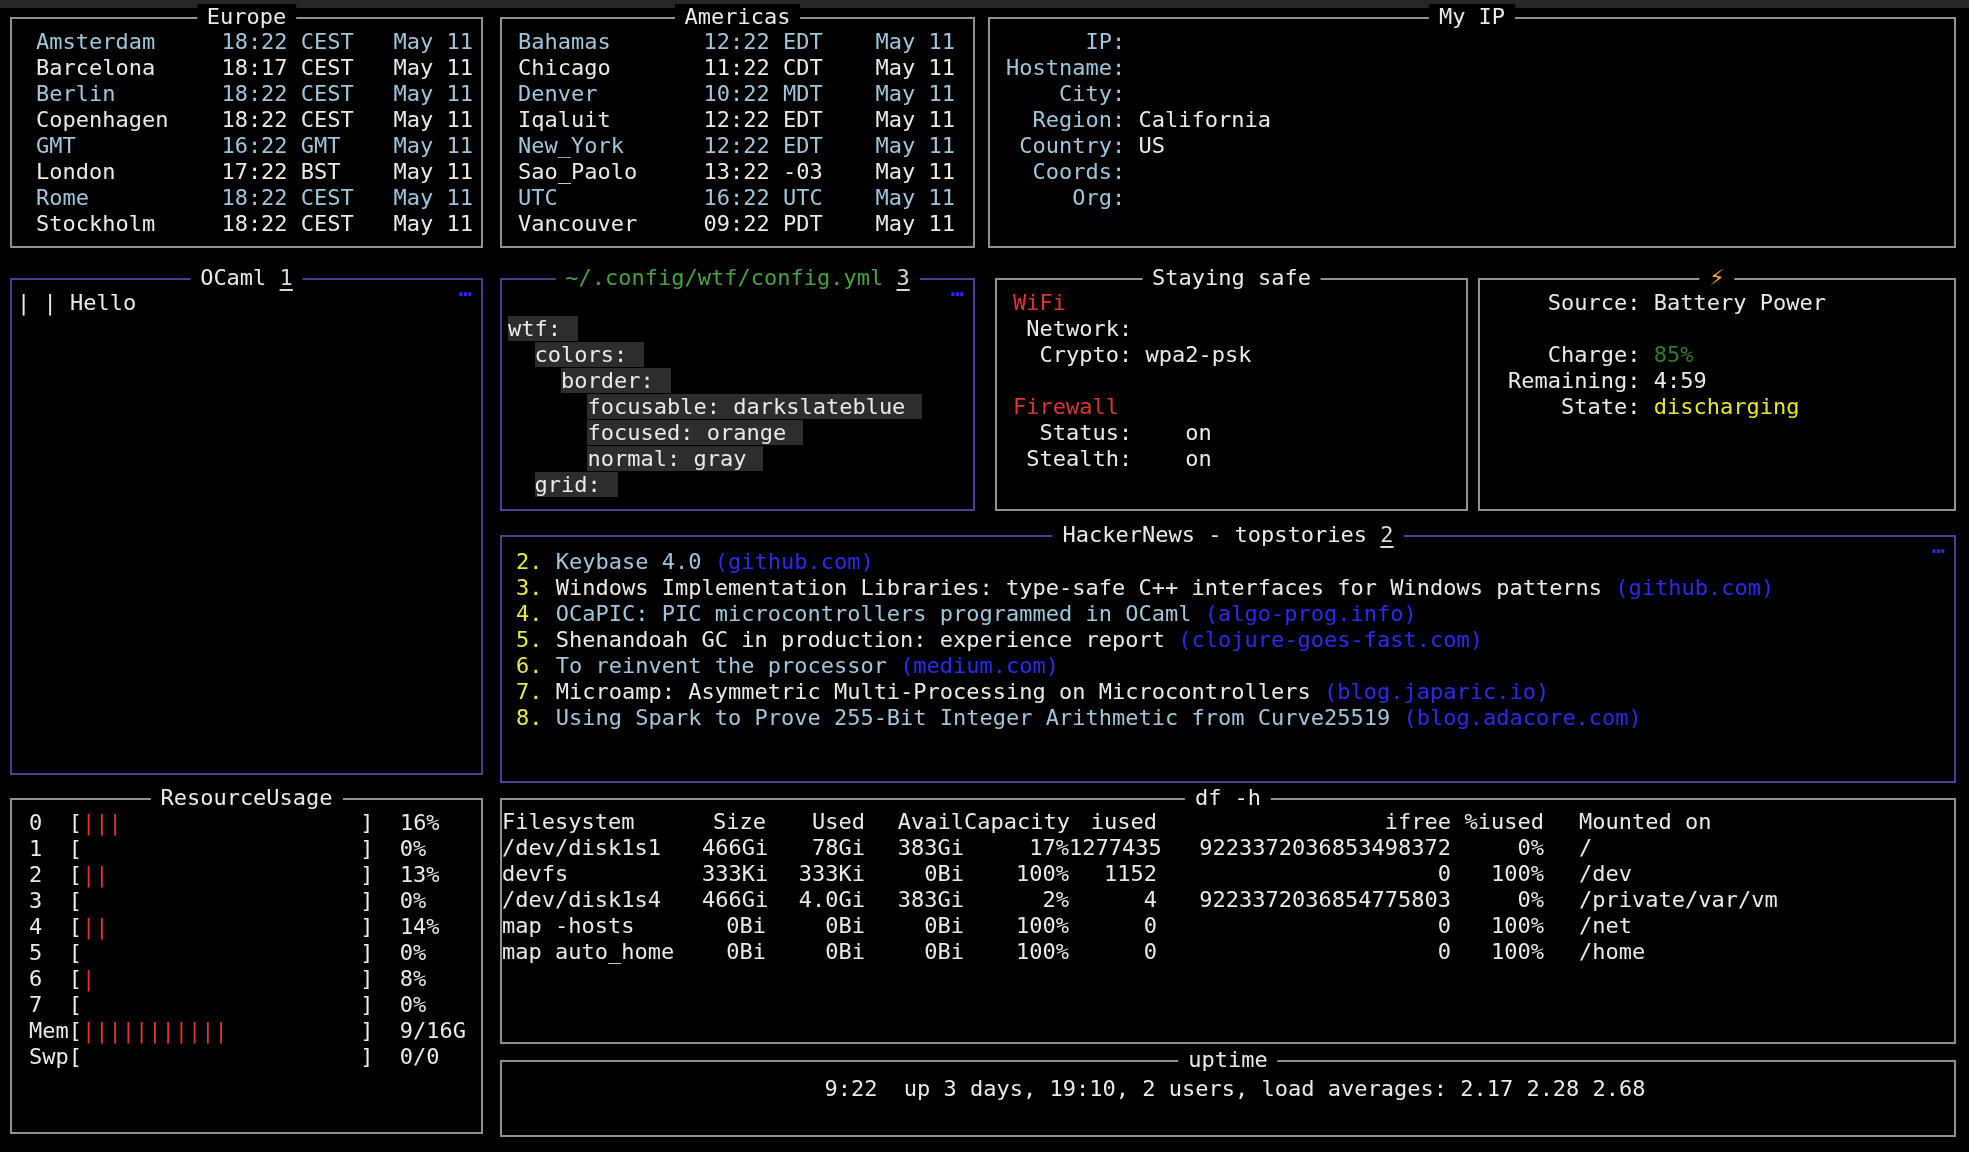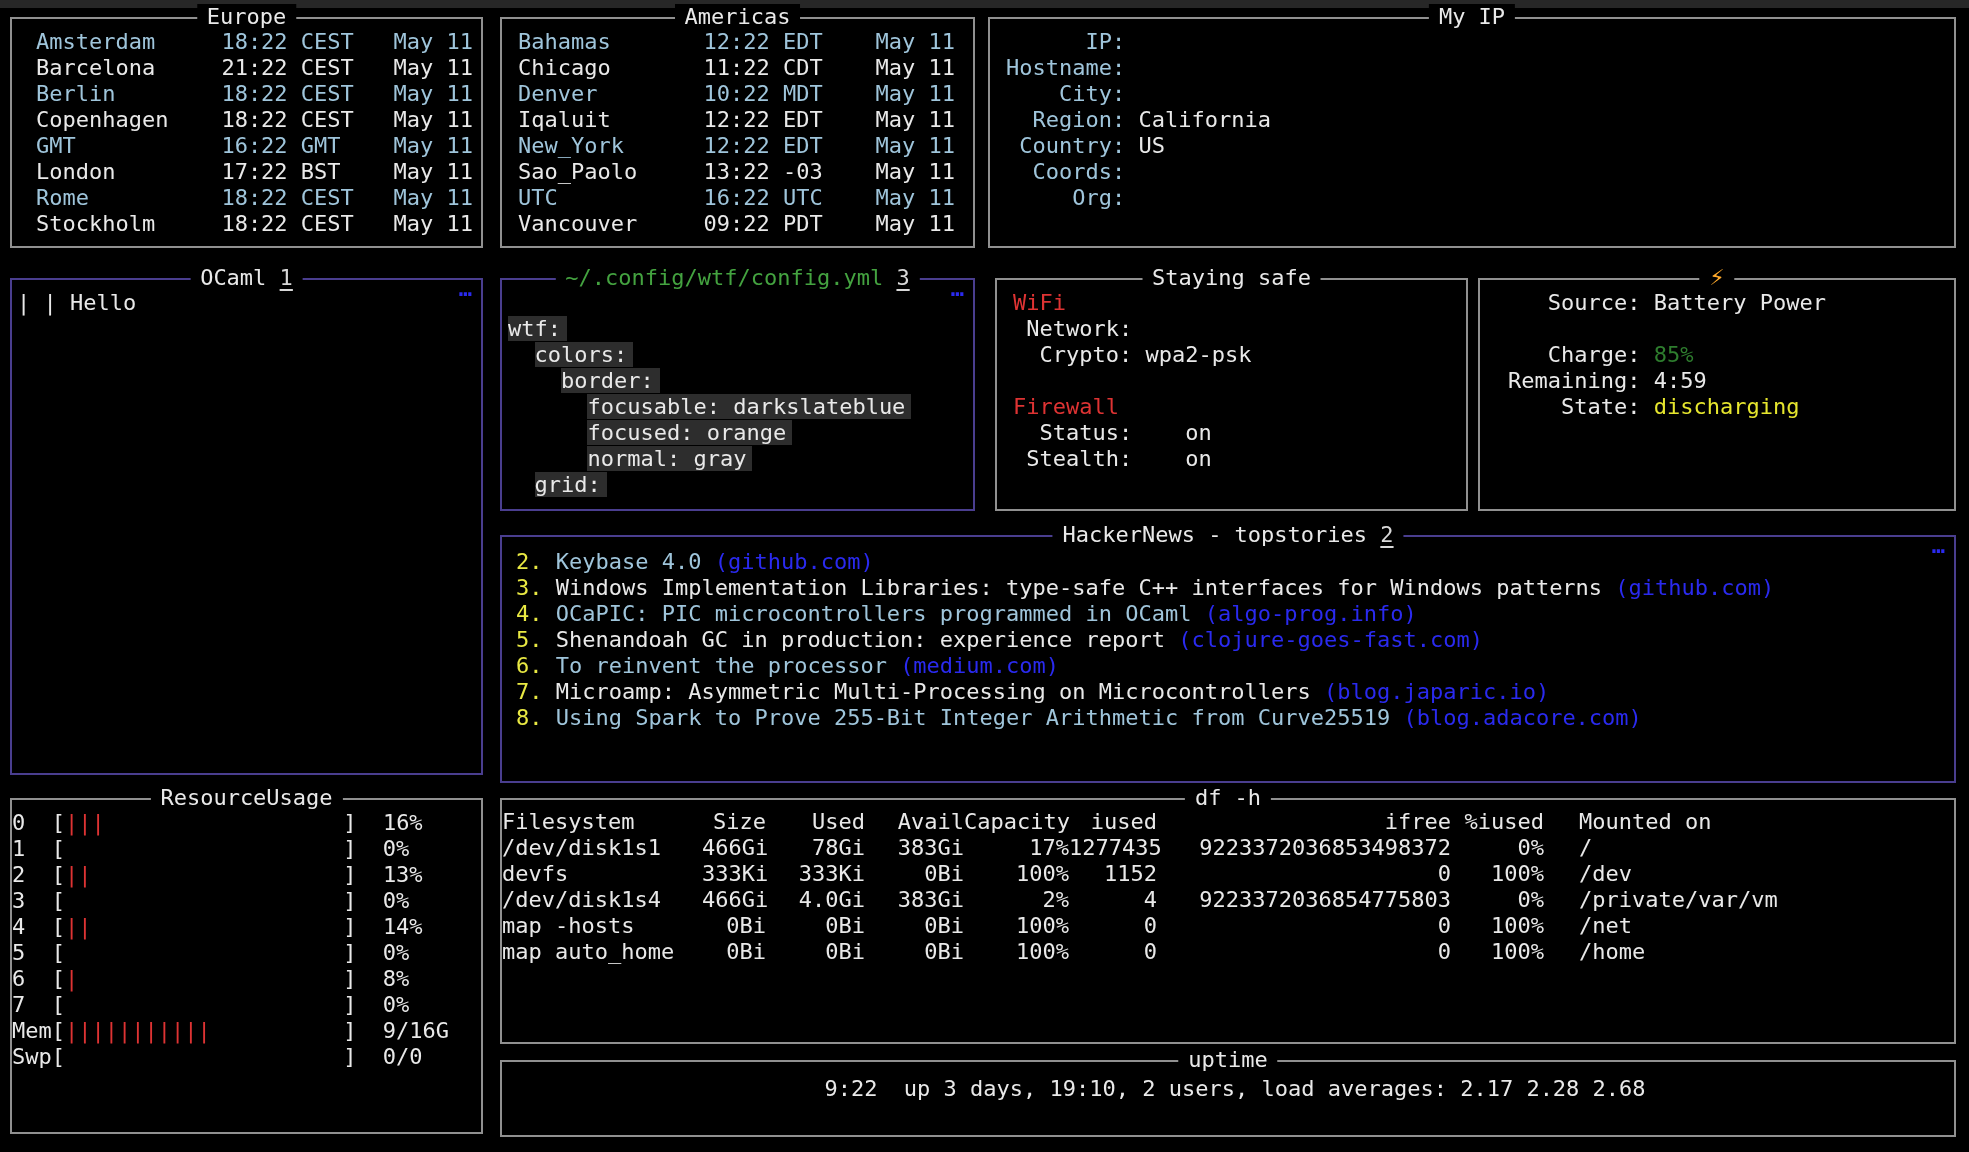--- a/index.html
+++ b/index.html
@@ -16,57 +16,57 @@
   .body{position:absolute;inset:0;}
   .line{height:26px;line-height:26px;white-space:pre;}
   .w{color:var(--white,#e9e9e9);}
   .lb{color:var(--lightblue,#9fc5db);}
   .blue{color:var(--blue,#2a2aef);}
   .yellow{color:var(--yellow,#e9e943);}
   .red{color:var(--red,#de3333);}
   .green{color:var(--green-charge,#2e7d2e);}
   .stateyellow{color:var(--state-yellow,#e6e62e);}
   .bolt{font-family:"DejaVu Sans",sans-serif;color:var(--bolt,#ffa92b);}
-  .hl{background:var(--hl,#2d2d2d);padding-right:6px;}
+  .hl{background:var(--hl,#2d2d2d);padding-right:17px;}
   
   #p-europe{left:10px;top:17px;width:473px;height:231px;text-align:center;}
   #p-americas{left:500px;top:17px;width:475px;height:231px;}
   #p-myip{left:988px;top:17px;width:968px;height:231px;}
   #p-todo{left:10px;top:278px;width:473px;height:497px;}
   #p-config{left:500px;top:278px;width:475px;height:233px;}
   #p-safe{left:995px;top:278px;width:473px;height:233px;}
   #p-battery{left:1478px;top:278px;width:478px;height:233px;}
   #p-hn{left:500px;top:535px;width:1456px;height:248px;}
   #p-ru{left:10px;top:798px;width:473px;height:336px;}
   #p-df{left:500px;top:798px;width:1456px;height:246px;}
   #p-uptime{left:500px;top:1060px;width:1456px;height:77px;}
   
   #p-europe .body,#p-americas .body,#p-myip .body,#p-safe .body{padding:10px 0 0 16px;}
   #p-battery .body{padding:10px 0 0 28px;}
   #p-todo .body{padding:10px 0 0 5px;}
   #p-config .body{padding:36px 0 0 6px;}
   #p-hn .body{padding:12px 0 0 14px;}
-  #p-ru .body{padding:10px 0 0 0;}
+  #p-ru .body{padding:10px 0 0 17px;}
   #p-df .body{padding:9px 0 0 0;}
   #p-uptime .body{padding:14px 0 0 14px;text-align:center;}
   .dfrow{display:grid;grid-template-columns:200px 64px 99px 99px 105px 88px 294px 93px 1fr;height:26px;line-height:26px;white-space:pre;}
   .dfrow .rt{text-align:right;}
   .dfrow .mnt{padding-left:35px;}
 </style>
 </head>
 <body>
 
 <div id="screen">
   <div id="topstrip"></div>
 
   <div class="panel" id="p-europe">
     <span class="ptitle"><span>Europe</span></span>
     <div class="body" id="b-europe">
         <div class="line lb">Amsterdam     18:22 CEST   May 11</div>
-        <div class="line w">Barcelona     21:22 CEST   May 11</div>
+        <div class="line w">Barcelona     18:17 CEST   May 11</div>
         <div class="line lb">Berlin        18:22 CEST   May 11</div>
         <div class="line w">Copenhagen    18:22 CEST   May 11</div>
         <div class="line lb">GMT           16:22 GMT    May 11</div>
         <div class="line w">London        17:22 BST    May 11</div>
         <div class="line lb">Rome          18:22 CEST   May 11</div>
         <div class="line w">Stockholm     18:22 CEST   May 11</div>
       </div>
   </div>
 
   <div class="panel" id="p-americas">

